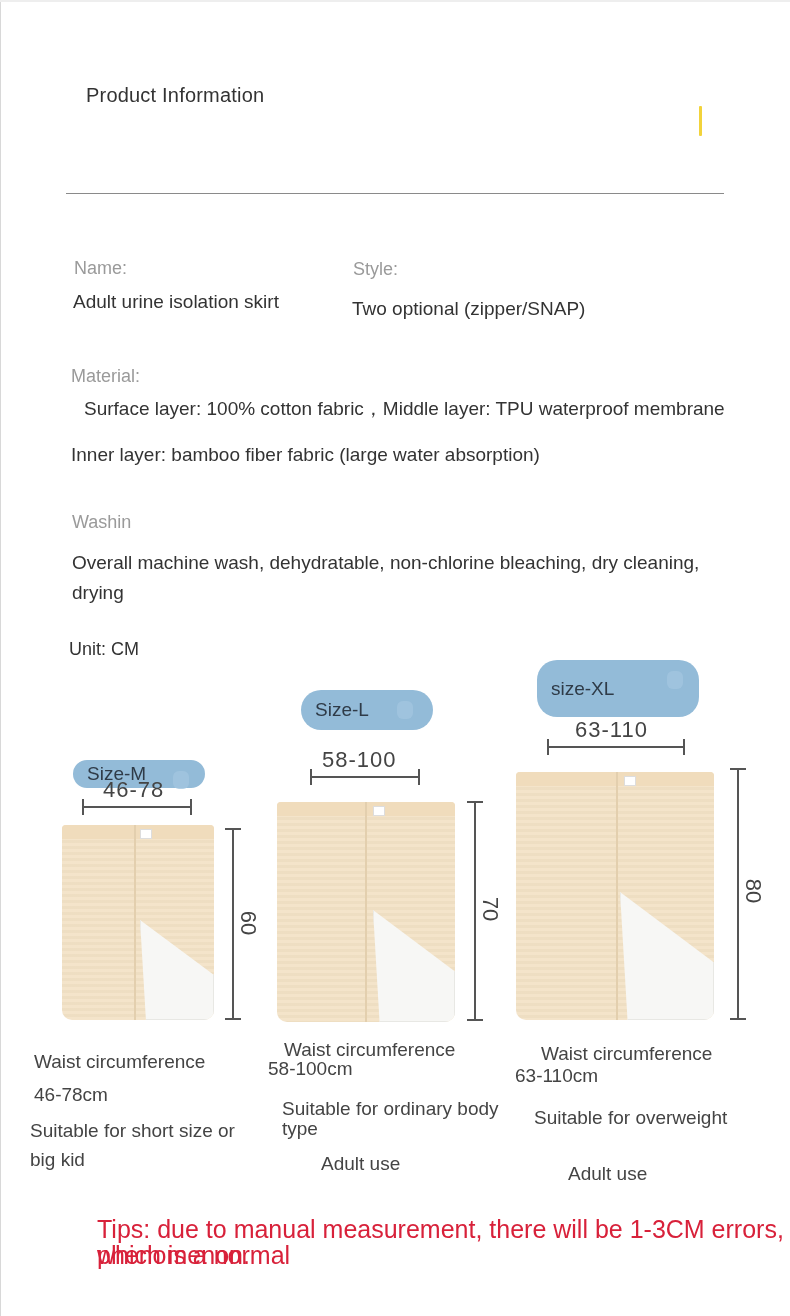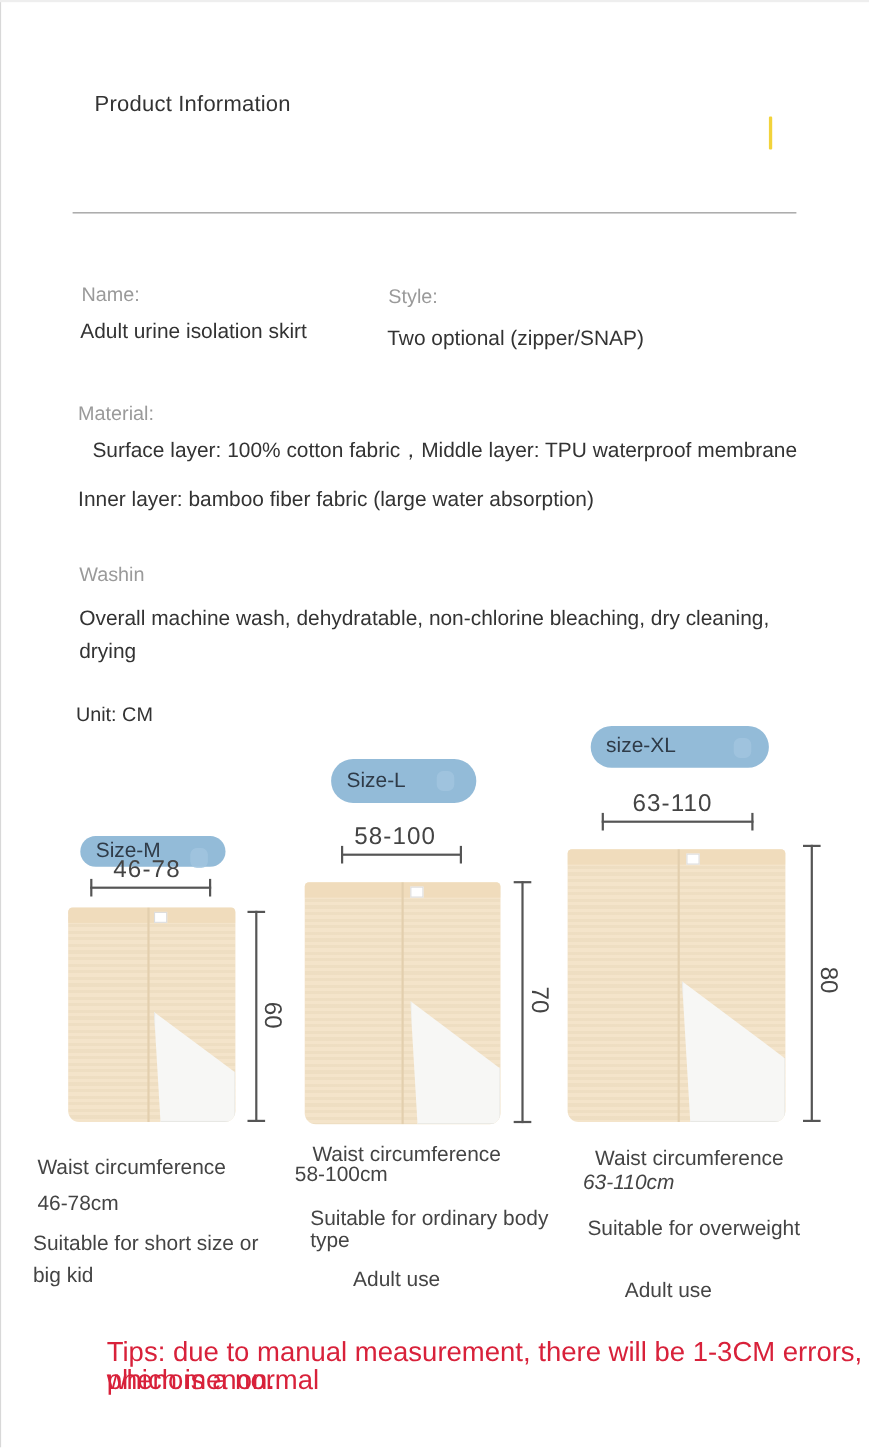--- a/index.html
+++ b/index.html
@@ -87,21 +87,21 @@
 <div class="abs skirt" style="left:277px;top:802px;width:178px;height:220px;">
   <div class="stripes"></div>
   <div class="waist"></div>
   <div class="seam" style="left:88px;height:220px;"></div>
   <div class="clip" style="left:96px;"></div>
   <div class="lining" style="left:96px;top:108px;width:80px;height:110px;"></div>
 </div>
 <div class="abs vbar" style="left:474px;top:801px;height:220px;"></div>
 <div class="abs vnum" style="left:478px;top:896px;">70</div>
 
-<div class="abs badge" style="left:537px;top:660px;width:162px;height:38px;">
+<div class="abs badge" style="left:537px;top:660px;width:162px;height:57px;">
   <span>size-XL</span>
   <span class="dot" style="left:130px;top:11px;"></span>
 </div>
 <div class="abs dim-num" style="left:575px;top:717px;">63-110</div>
 <div class="abs hbar" style="left:547px;top:746px;width:138px;"></div>
 <div class="abs skirt" style="left:516px;top:772px;width:198px;height:248px;">
   <div class="stripes"></div>
   <div class="waist"></div>
   <div class="seam" style="left:100px;height:248px;"></div>
   <div class="clip" style="left:108px;"></div>
@@ -115,18 +115,18 @@
 <div class="abs desc" style="left:30px;top:1116px;">Suitable for short size or</div>
 <div class="abs desc" style="left:30px;top:1145px;">big kid</div>
 
 <div class="abs desc" style="left:284px;top:1040px;line-height:20px;">Waist circumference</div>
 <div class="abs desc" style="left:268px;top:1059px;line-height:20px;">58-100cm</div>
 <div class="abs desc" style="left:282px;top:1098px;line-height:22px;">Suitable for ordinary body</div>
 <div class="abs desc" style="left:282px;top:1118px;line-height:22px;">type</div>
 <div class="abs desc" style="left:321px;top:1149px;">Adult use</div>
 
 <div class="abs desc" style="left:541px;top:1042px;line-height:24px;">Waist circumference</div>
-<div class="abs desc" style="left:530px;top:1064px;line-height:24px;font-style:italic;">63-110cm</div>
+<div class="abs desc" style="left:515px;top:1064px;line-height:24px;">63-110cm</div>
 <div class="abs desc" style="left:534px;top:1103px;">Suitable for overweight</div>
 <div class="abs desc" style="left:568px;top:1159px;">Adult use</div>
 
 <div class="abs red" style="left:49px;top:1216px;">Tips: due to manual measurement, there will be 1-3CM errors, which is a normal</div>
 <div class="abs red" style="left:49px;top:1242px;">phenomenon.</div>
 
 </body></html>

